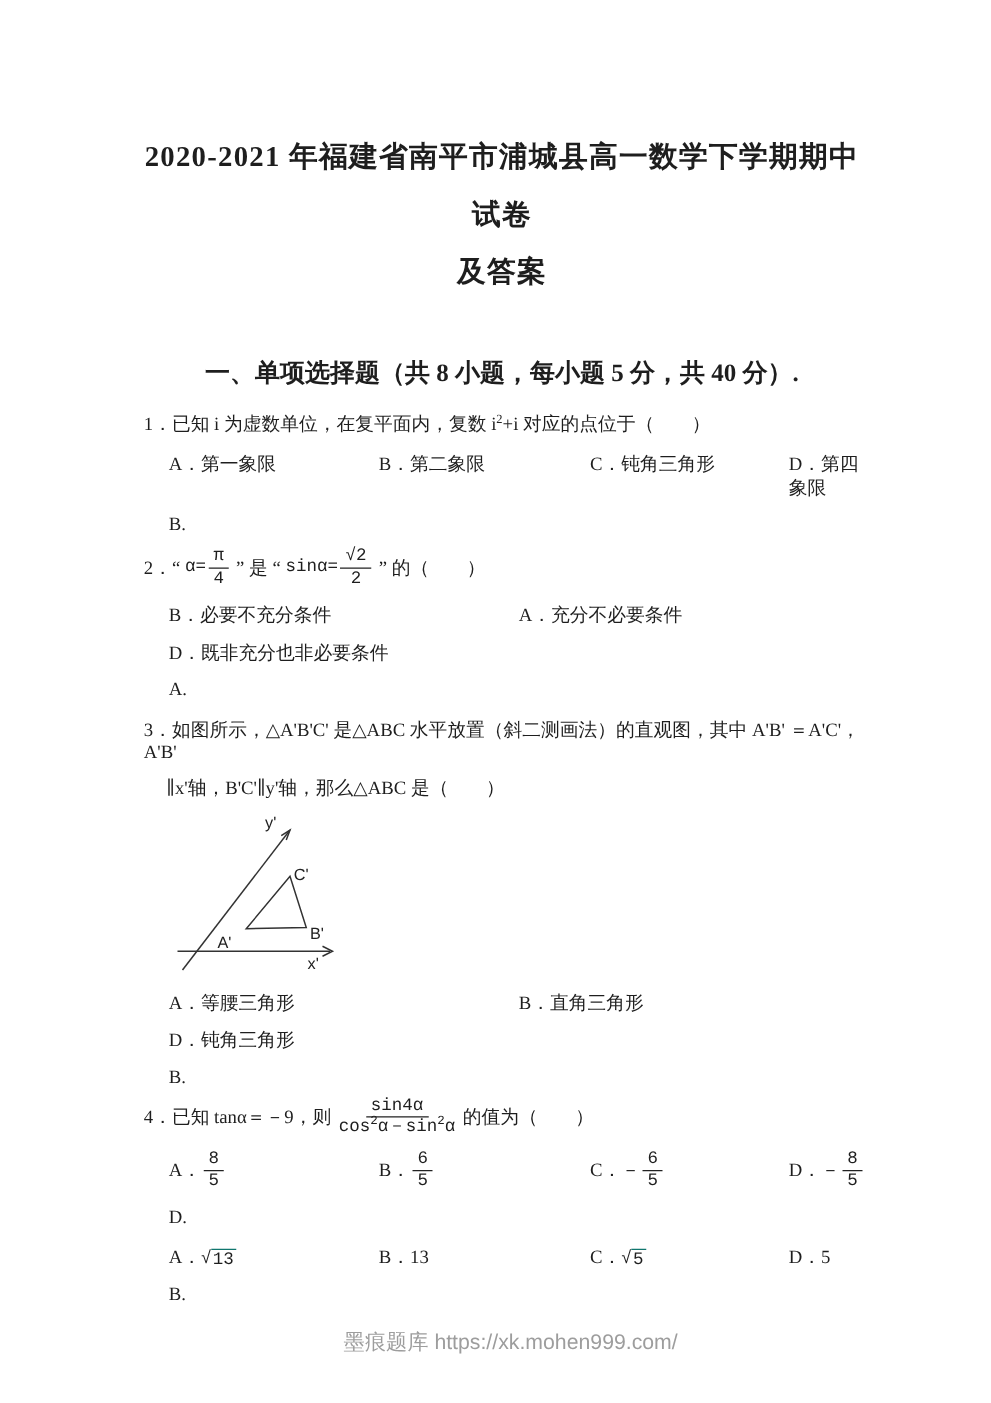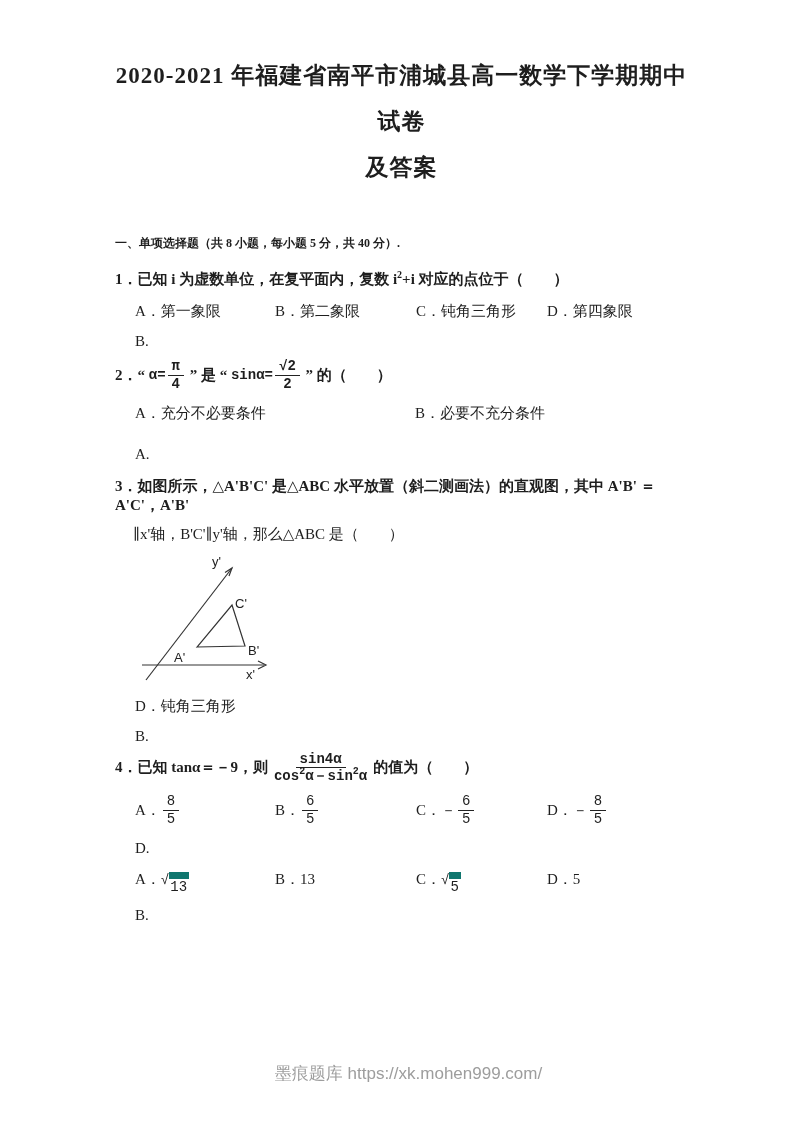--- a/index.html
+++ b/index.html
@@ -3,41 +3,41 @@
 <meta charset="utf-8">
 <style>
   * { box-sizing: border-box; }
   html,body { margin:0; padding:0; background:#ffffff; }
   .page {
     position: relative;
     width: 793px; height: 1122px;
     background: #ffffff;
     color: #1e1e1e;
     font-family: "Liberation Serif", "DejaVu Serif", serif;
-    padding: 53px 105px 0 115px;
+    padding: 103px 105px 0 115px;
     overflow: hidden;
   }
   .title { margin:0; font-size:23px; font-weight:700; text-align:center; line-height:46px; letter-spacing:1px; }
   .title .tline { display:block; }
-  .section-heading { margin-top:44px; font-weight:700; font-size:12px; }
-  .stem { margin-top:18px; font-size:15px;font-weight:bold; }
+  .section-heading { margin-top:44px; font-weight:700; font-size:20px;text-align:center; }
+  .stem { margin-top:18px; font-size:15px; }
   .stem-line2 { padding-left:18px; margin-top:10px; font-size:15px; }
-  .opts4 { display:grid; grid-template-columns:140px 141px 131px auto; padding-left:20px; margin-top:13px; font-size:15px; }
+  .opts4 { display:grid; grid-template-columns:140px 141px 131px auto; padding-left:20px; margin-top:13px; font-size:15px;gap:28px; }
   .opts2 { display:grid; grid-template-columns:280px auto; padding-left:20px; margin-top:11px; font-size:15px; }
   .answer { padding-left:20px; margin-top:12px; font-size:15px; }
   .formula-row { display:flex; align-items:center; flex-wrap:nowrap; }
   .formula-row span { white-space:pre; }
   .mono { font-family:"Liberation Mono", "DejaVu Sans Mono", monospace; font-size:14px; }
   .frac { display:inline-flex; flex-direction:column; align-items:center; line-height:1.2; margin:0 2px; font-size:14px; font-family:"Liberation Mono","DejaVu Sans Mono",monospace; }
   .frac .num { border-bottom:1px solid #222; padding:0 4px; text-align:center; }
   .frac .den { padding:0 4px; text-align:center; }
   sup { font-size:10px; vertical-align:super; line-height:0; }
   sub { font-size:10px; vertical-align:sub; line-height:0; }
   .sqrt { display:inline-flex; align-items:flex-start; font-family:"Liberation Mono","DejaVu Sans Mono",monospace; font-size:14px; }
-  .sqrt .rad { border-top:7px solid #0f766e; padding:0 2px 0 1px; }
+  .sqrt .rad { border-top:1px solid #0f766e; padding:0 2px 0 1px; }
   .figure { margin:6px 0 2px 25px; }
   .figure svg { display:block; }
   .figure text { font-size:13px; fill:#222; font-family:"Liberation Sans","DejaVu Sans",sans-serif; }
   .figure line, .figure path, .figure polygon { stroke:#333; stroke-width:1.2; fill:none; }
   .footer { position:absolute; left:12px; top:1062px; width:100%; text-align:center;
             font-family:"Liberation Sans","DejaVu Sans",sans-serif; font-size:17px; color:#9d9d9d; }
 </style>
 </head>
 <body>
 
@@ -65,24 +65,25 @@
     <div class="stem formula-row" style="margin-top:8px;">
       <span>2．“ </span>
       <span class="mono">α=</span>
       <span class="frac"><span class="num">π</span><span class="den">4</span></span>
       <span> ” 是 “ </span>
       <span class="mono">sinα=</span>
       <span class="frac"><span class="num"><span>√</span><span class="rad">2</span></span><span class="den">2</span></span>
       <span> ” 的（　　）</span>
     </div>
     <div class="opts2">
+      <span>B．必要不充分条件</span>
       <span>A．充分不必要条件</span>
-      <span>B．必要不充分条件</span>
     </div>
     <div class="opts2">
+      <span>D．既非充分也非必要条件</span>
     </div>
     <div class="answer">A.</div>
   </div>
 
   <div>
     <div class="stem" style="margin-top:14px;">3．如图所示，△A'B'C' 是△ABC 水平放置（斜二测画法）的直观图，其中 A'B' ＝A'C'，A'B'</div>
     <div class="stem-line2">∥x'轴，B'C'∥y'轴，那么△ABC 是（　　）</div>
 
     <div class="figure">
       <svg width="140" height="136" viewBox="0 0 140 136">
@@ -96,20 +97,24 @@
         <polygon points="57,97 105,96 92,55"></polygon>
 
         <text x="72" y="16">y'</text>
         <text x="106" y="129">x'</text>
         <text x="34" y="112">A'</text>
         <text x="108" y="105">B'</text>
         <text x="95" y="58">C'</text>
       </svg>
     </div>
 
+    <div class="opts2">
+      <span>A．等腰三角形</span>
+      <span>B．直角三角形</span>
+    </div>
     <div class="opts2">
       <span>D．钝角三角形</span>
     </div>
     <div class="answer">B.</div>
   </div>
 
   <div>
     <div class="stem formula-row" style="margin-top:6px;">
       <span>4．已知 tanα＝－9，则</span>
       <span class="frac">

